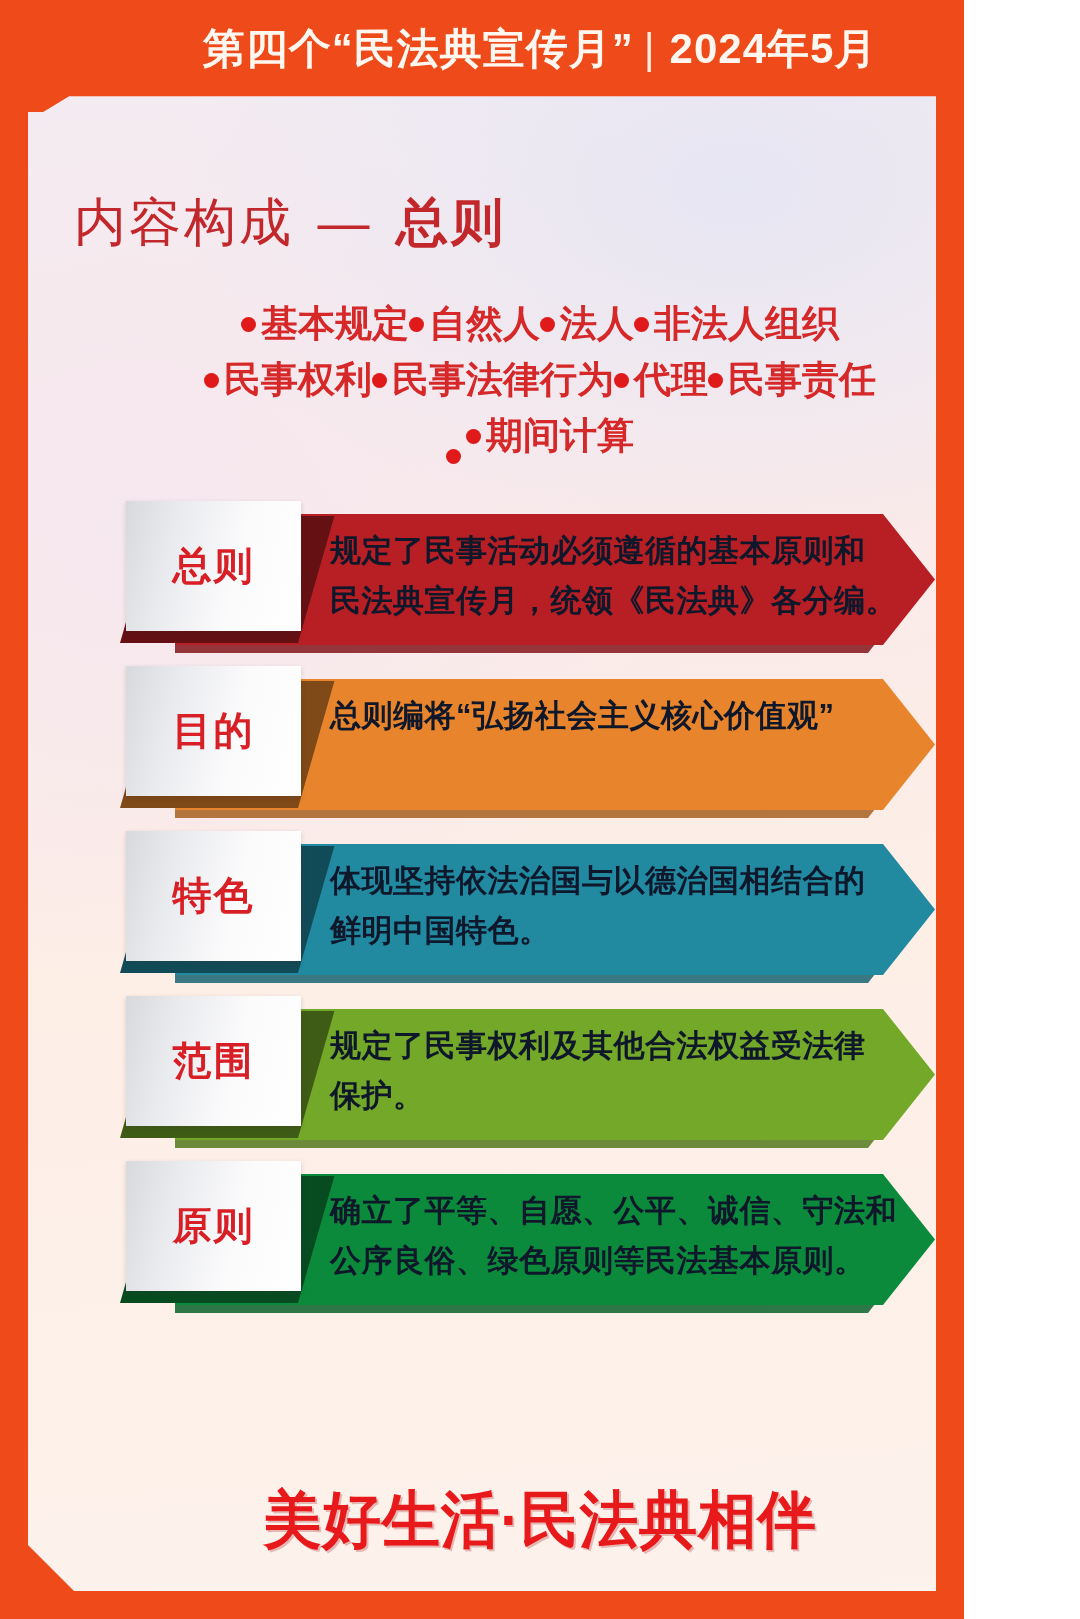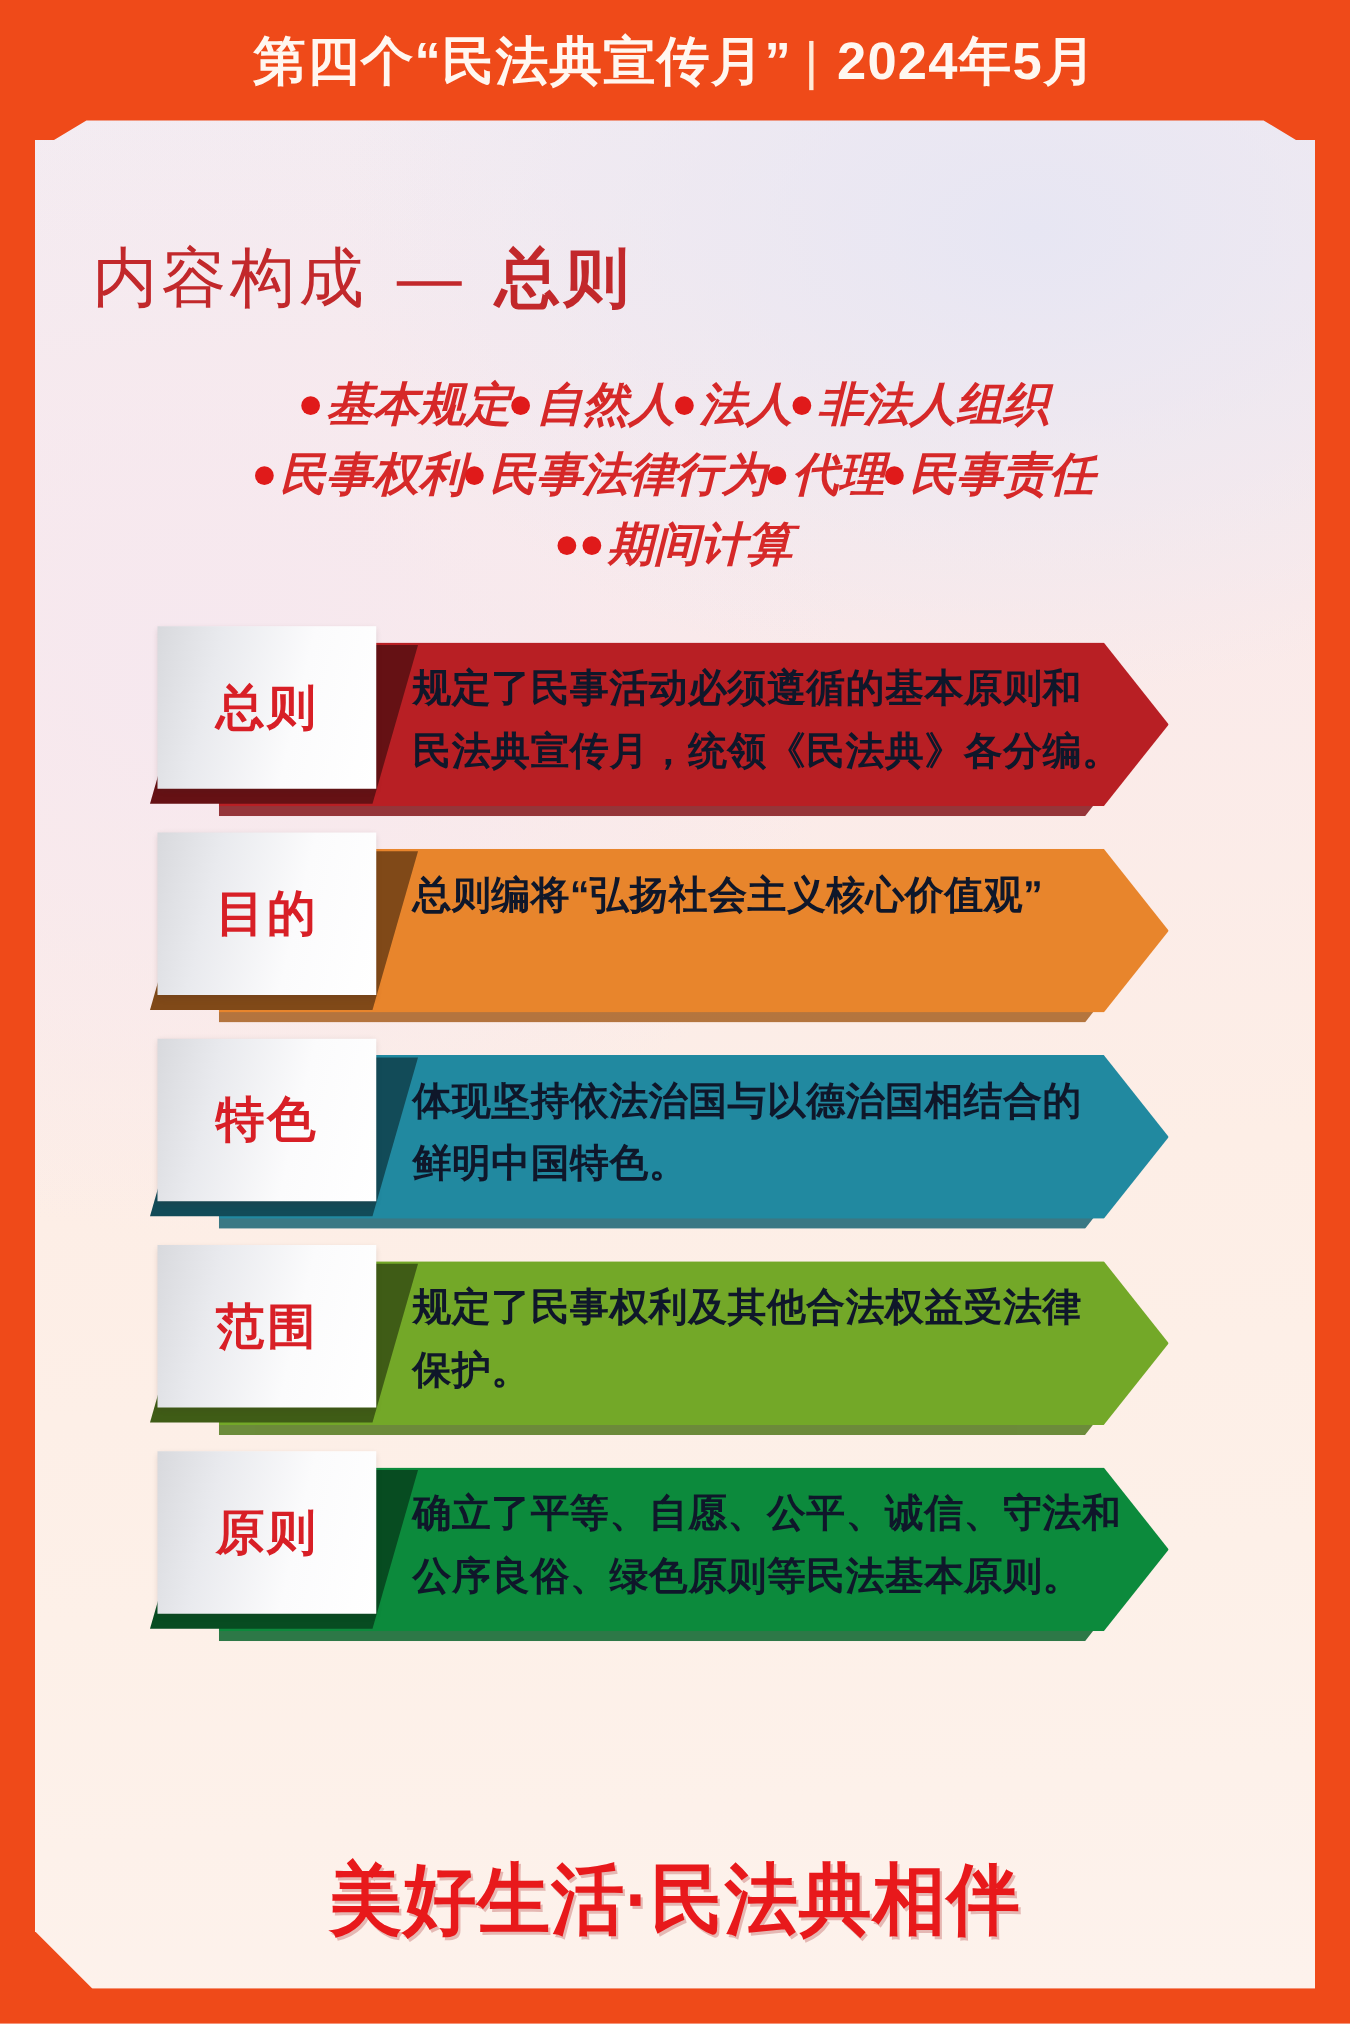--- a/index.html
+++ b/index.html
@@ -7,21 +7,21 @@
     padding: 0;
     background: #ffffff;
   }
   body {
     font-family: "Liberation Sans", "DejaVu Sans", sans-serif;
   }
 
   
   .poster {
     position: relative;
-    width: 1080px;
+    width: 964px;
     height: 1619px;
     box-sizing: border-box;
     background: #EF4A19;
     overflow: hidden;
   }
 
   
   .card {
     position: absolute;
     left: 28px;
@@ -98,23 +98,22 @@
     width: 960px;
     color: #D62828;
     font-size: 37px;
     font-weight: 600;
     line-height: 56px;
     text-align: center;
   }
   .kw-row {
     display: flex;
     justify-content: center;
-    align-items: center;
-    white-space: nowrap;
-    font-style: italic;
+    align-items: flex-end;
+    white-space: nowrap;
   }
   .kw {
     display: inline-flex;
     align-items: center;
     white-space: nowrap;
   }
   .kw .dot {
     width: 15px;
     height: 15px;
     border-radius: 50%;

